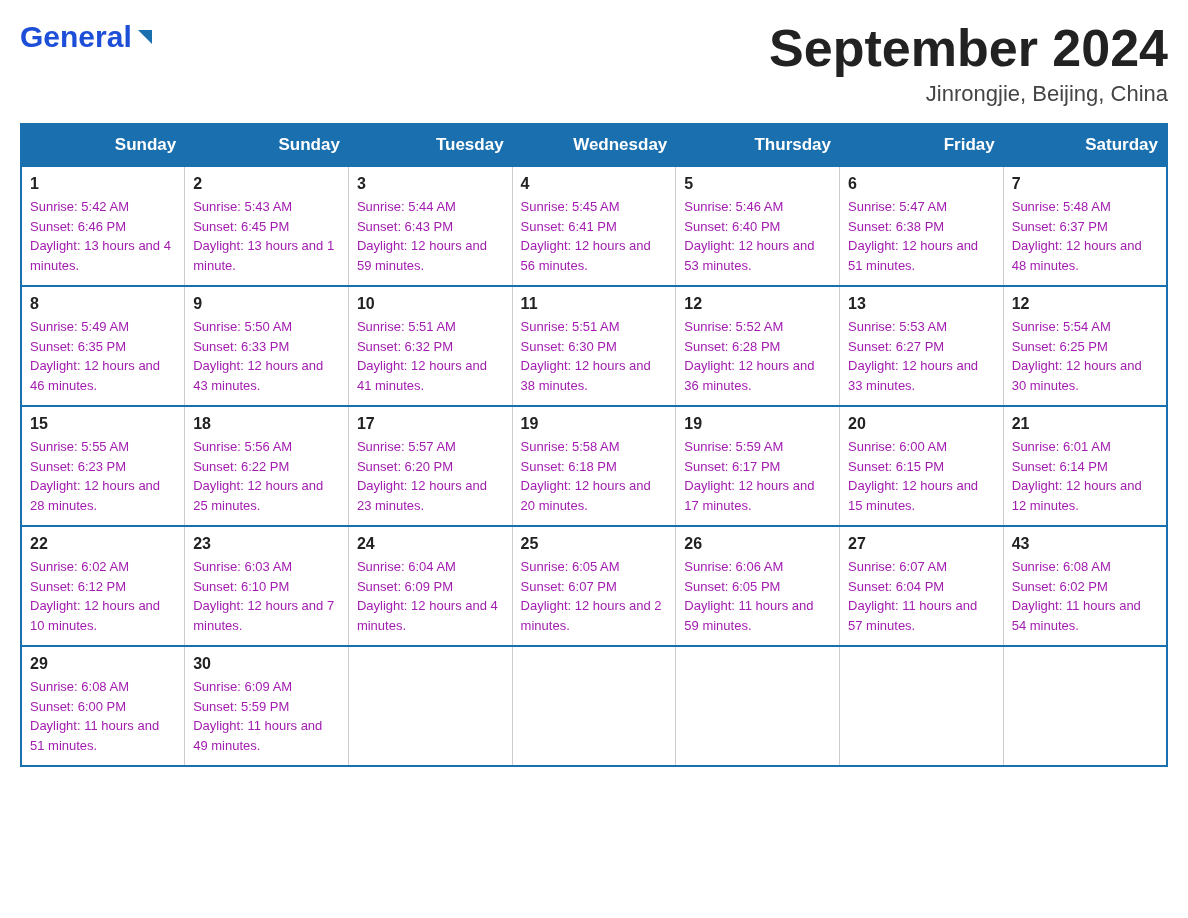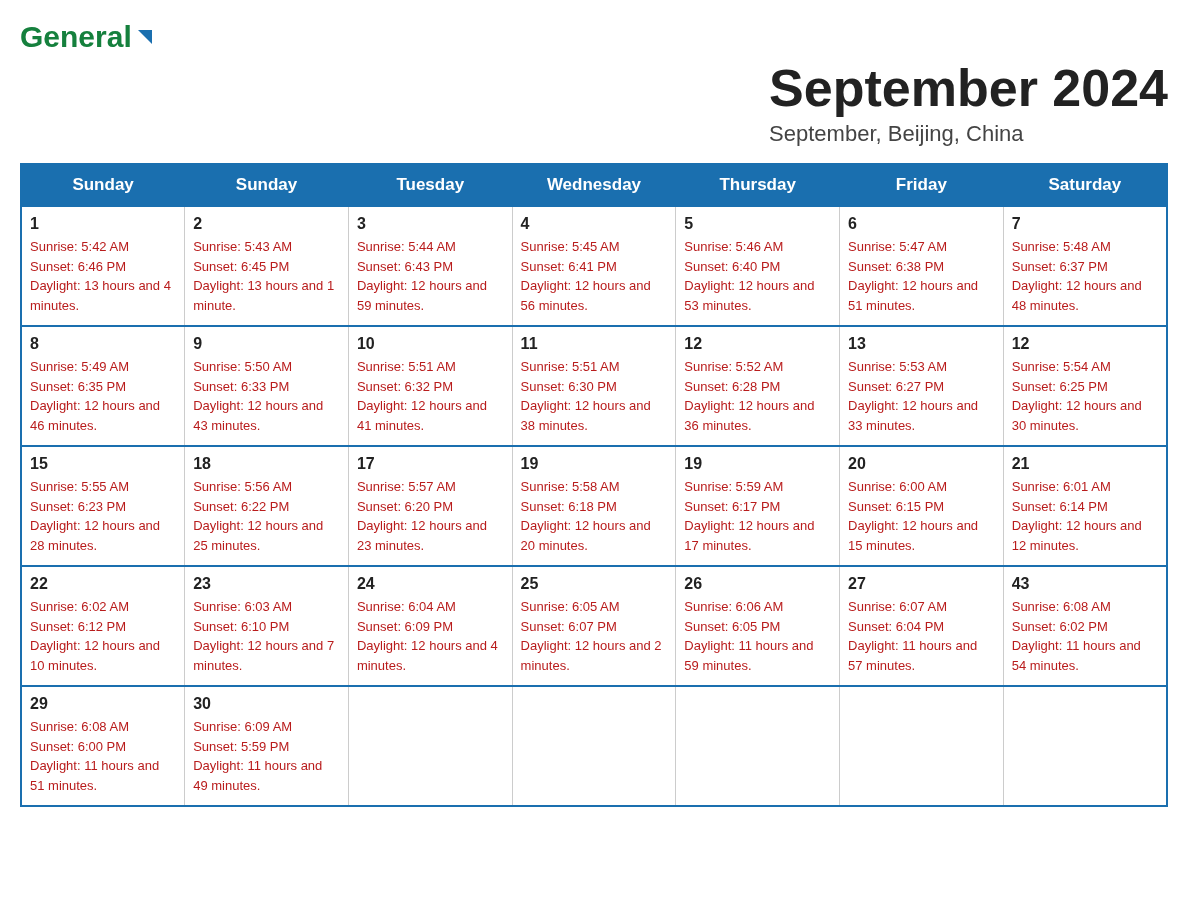--- a/index.html
+++ b/index.html
@@ -10,22 +10,21 @@
       width: 1188px;
       min-height: 918px;
     }
     .header {
       display: flex;
       justify-content: space-between;
       align-items: flex-start;
       margin-bottom: 16px;
     }
     .title-section {
-      text-align: left;
-      margin-top: 40px;
+      text-align: right;
     }
     .month-year {
       font-size: 52px;
       font-weight: bold;
       color: #222;
       line-height: 1.1;
     }
     .location {
       font-size: 22px;
       color: #444;
@@ -35,59 +34,59 @@
       width: 100%;
       border-collapse: collapse;
       border: 2px solid #1a6faf;
     }
     .calendar th {
       background: #1a6faf;
       color: #fff;
       font-size: 17px;
       font-weight: bold;
       padding: 10px 8px;
-      text-align: center;
+      text-align: right;
       border: 1px solid #1a6faf;
     }
     .calendar td {
       vertical-align: top;
       padding: 8px 8px 10px 8px;
       border: 1px solid #ccc;
       border-top: 2px solid #1a6faf;
       width: 14.28%;
       min-height: 100px;
     }
     .day-number {
       font-size: 16px;
       font-weight: bold;
       color: #222;
       margin-bottom: 4px;
       display: block;
     }
     .day-info {
       font-size: 13px;
-      color: #b91c1c;
+      color: #a21caf;
       line-height: 1.5;
     }
     .empty-cell {
       border-top: 2px solid #1a6faf;
     }
     
     .logo-wrapper {
       display: flex;
       flex-direction: column;
     }
     .logo-line1 {
       display: flex;
       align-items: center;
     }
     .general-text {
       font-size: 30px;
       font-weight: bold;
-      color: #15803d;
+      color: #1d4ed8;
     }
     .arrow-icon {
       display: inline-block;
       margin-left: 2px;
       margin-bottom: -4px;
     }
     .blue-text {
       font-size: 30px;
       font-weight: bold;
       color: #1a6faf;
@@ -102,21 +101,21 @@
       <span class="general-text">General</span>
       <span class="arrow-icon">
         <svg width="22" height="22" viewBox="0 0 22 22">
           <polygon points="4,4 18,4 18,18" fill="#1a6faf"></polygon>
         </svg>
       </span>
     </div>
   </div>
   <div class="title-section">
     <div class="month-year">September 2024</div>
-    <div class="location">September, Beijing, China</div>
+    <div class="location">Jinrongjie, Beijing, China</div>
   </div>
 </div>
 
 <table class="calendar">
   <thead>
     <tr>
     <th>Sunday</th>
         <th>Sunday</th>
         <th>Tuesday</th>
         <th>Wednesday</th>

